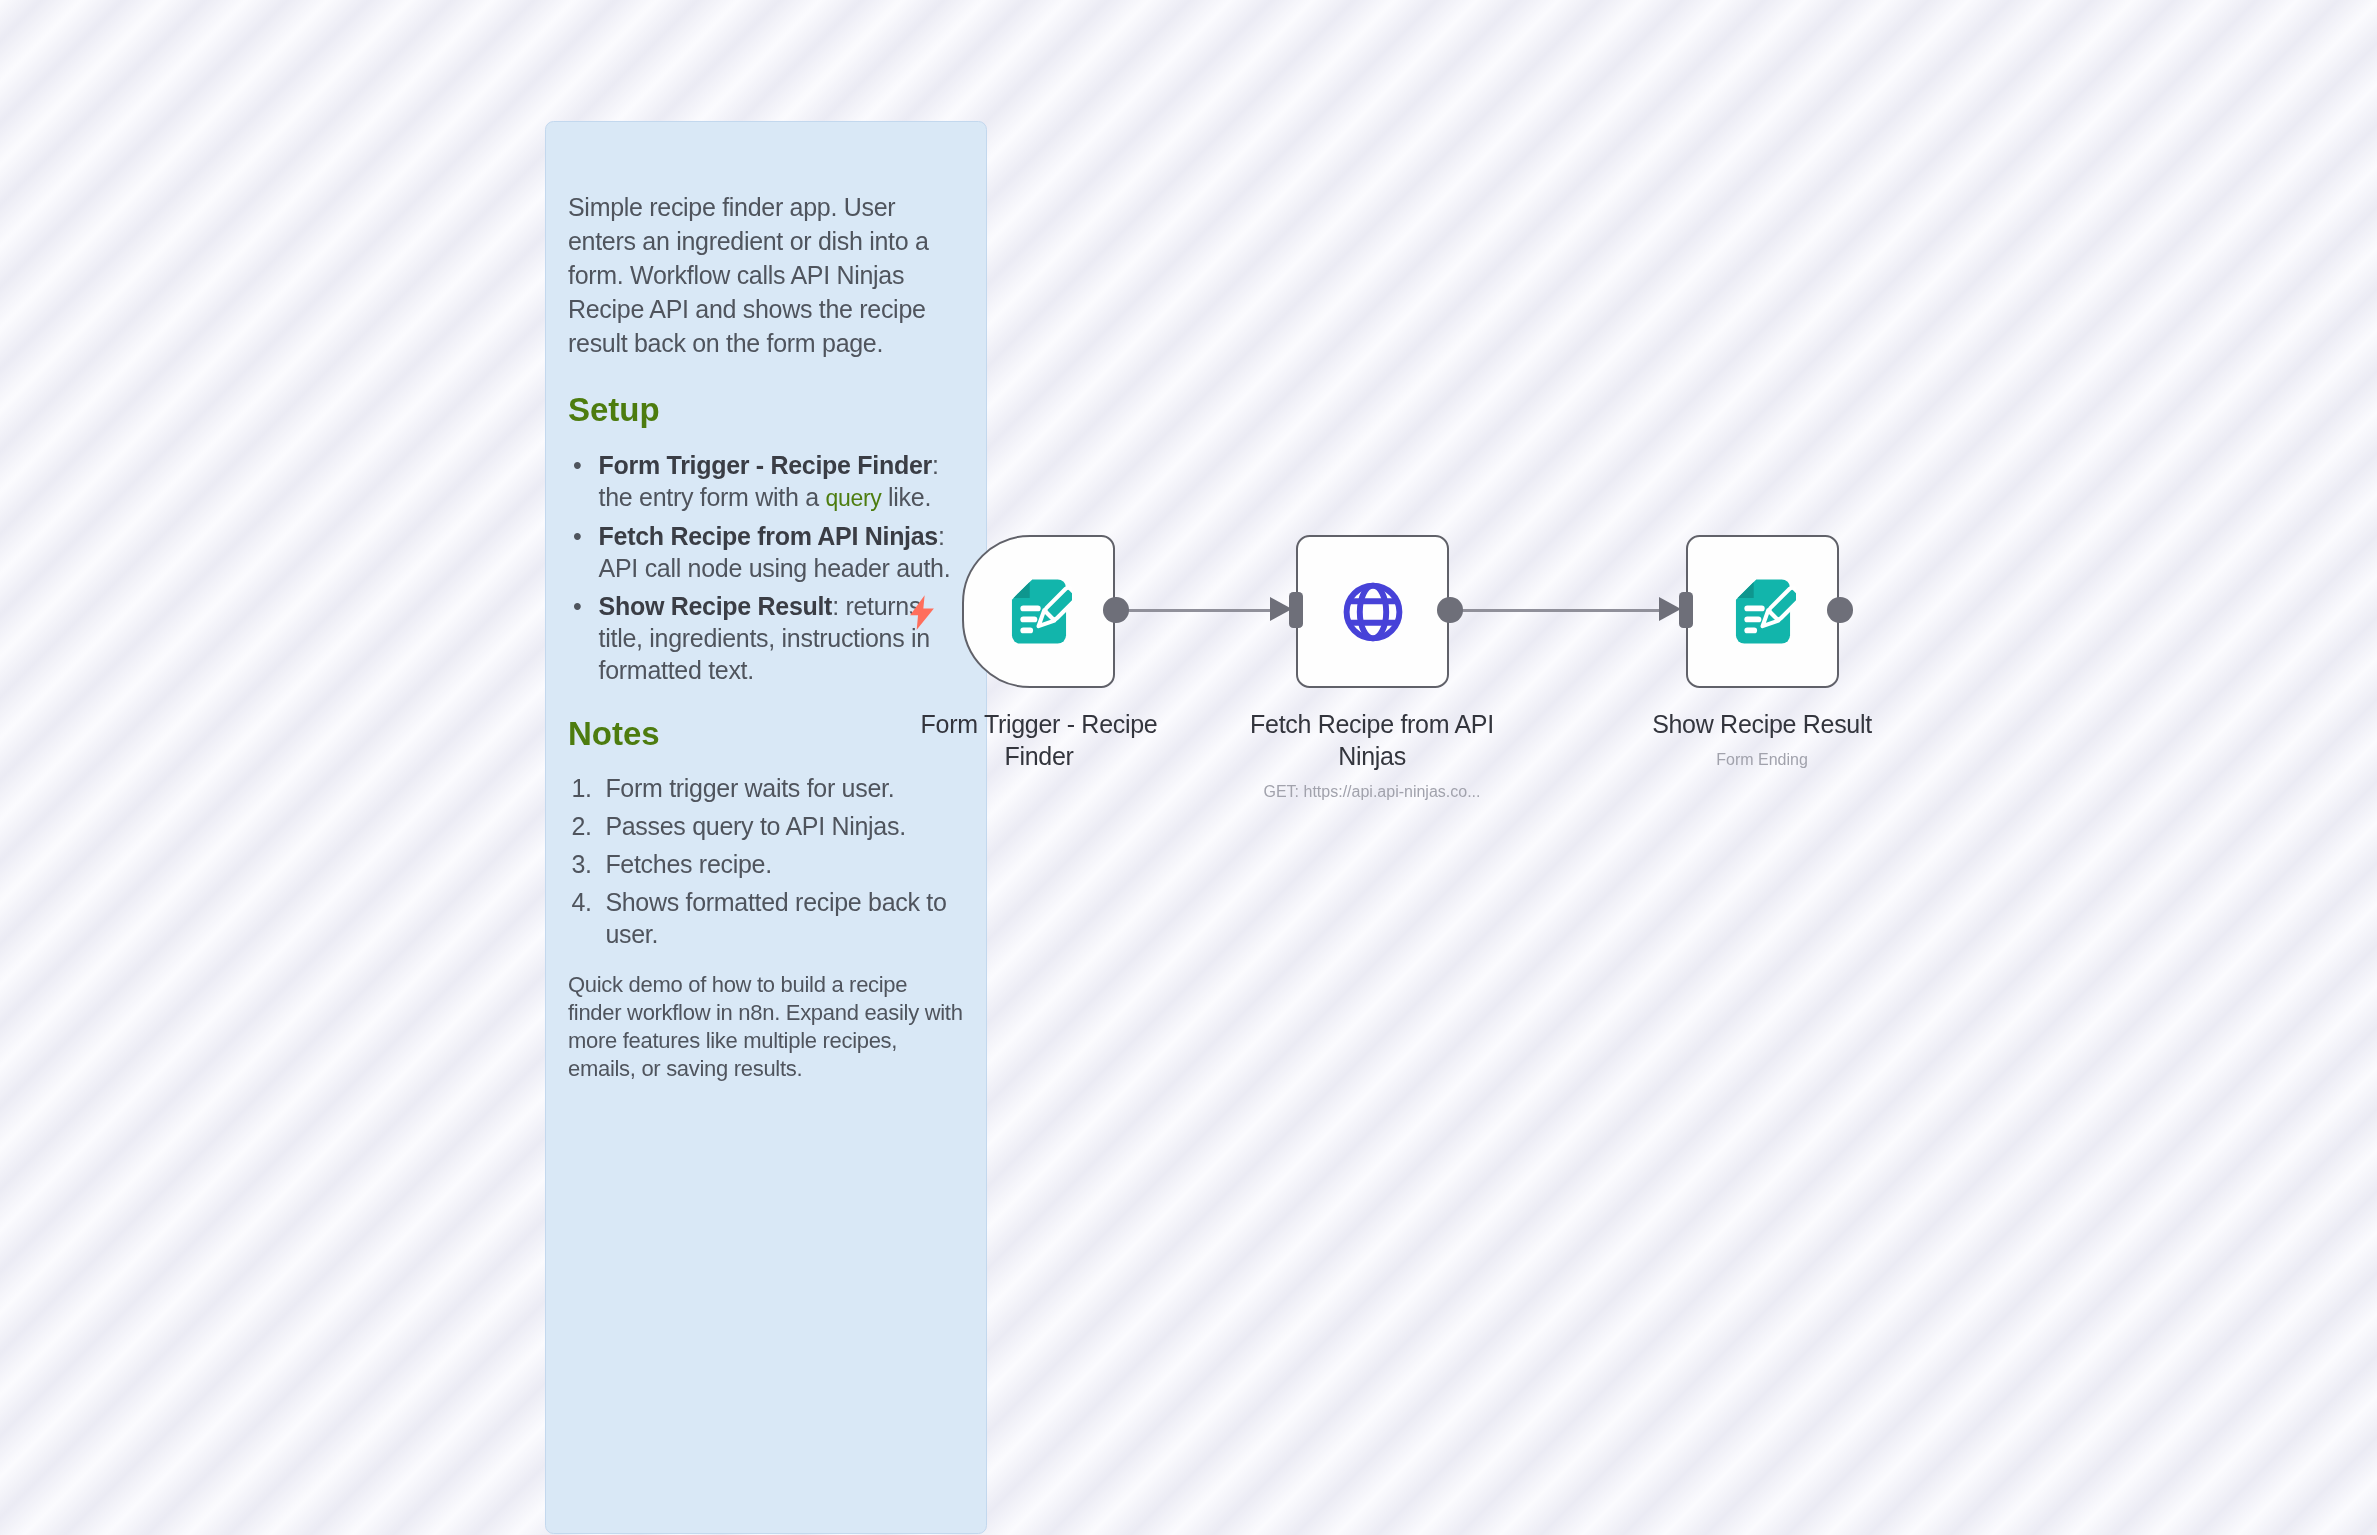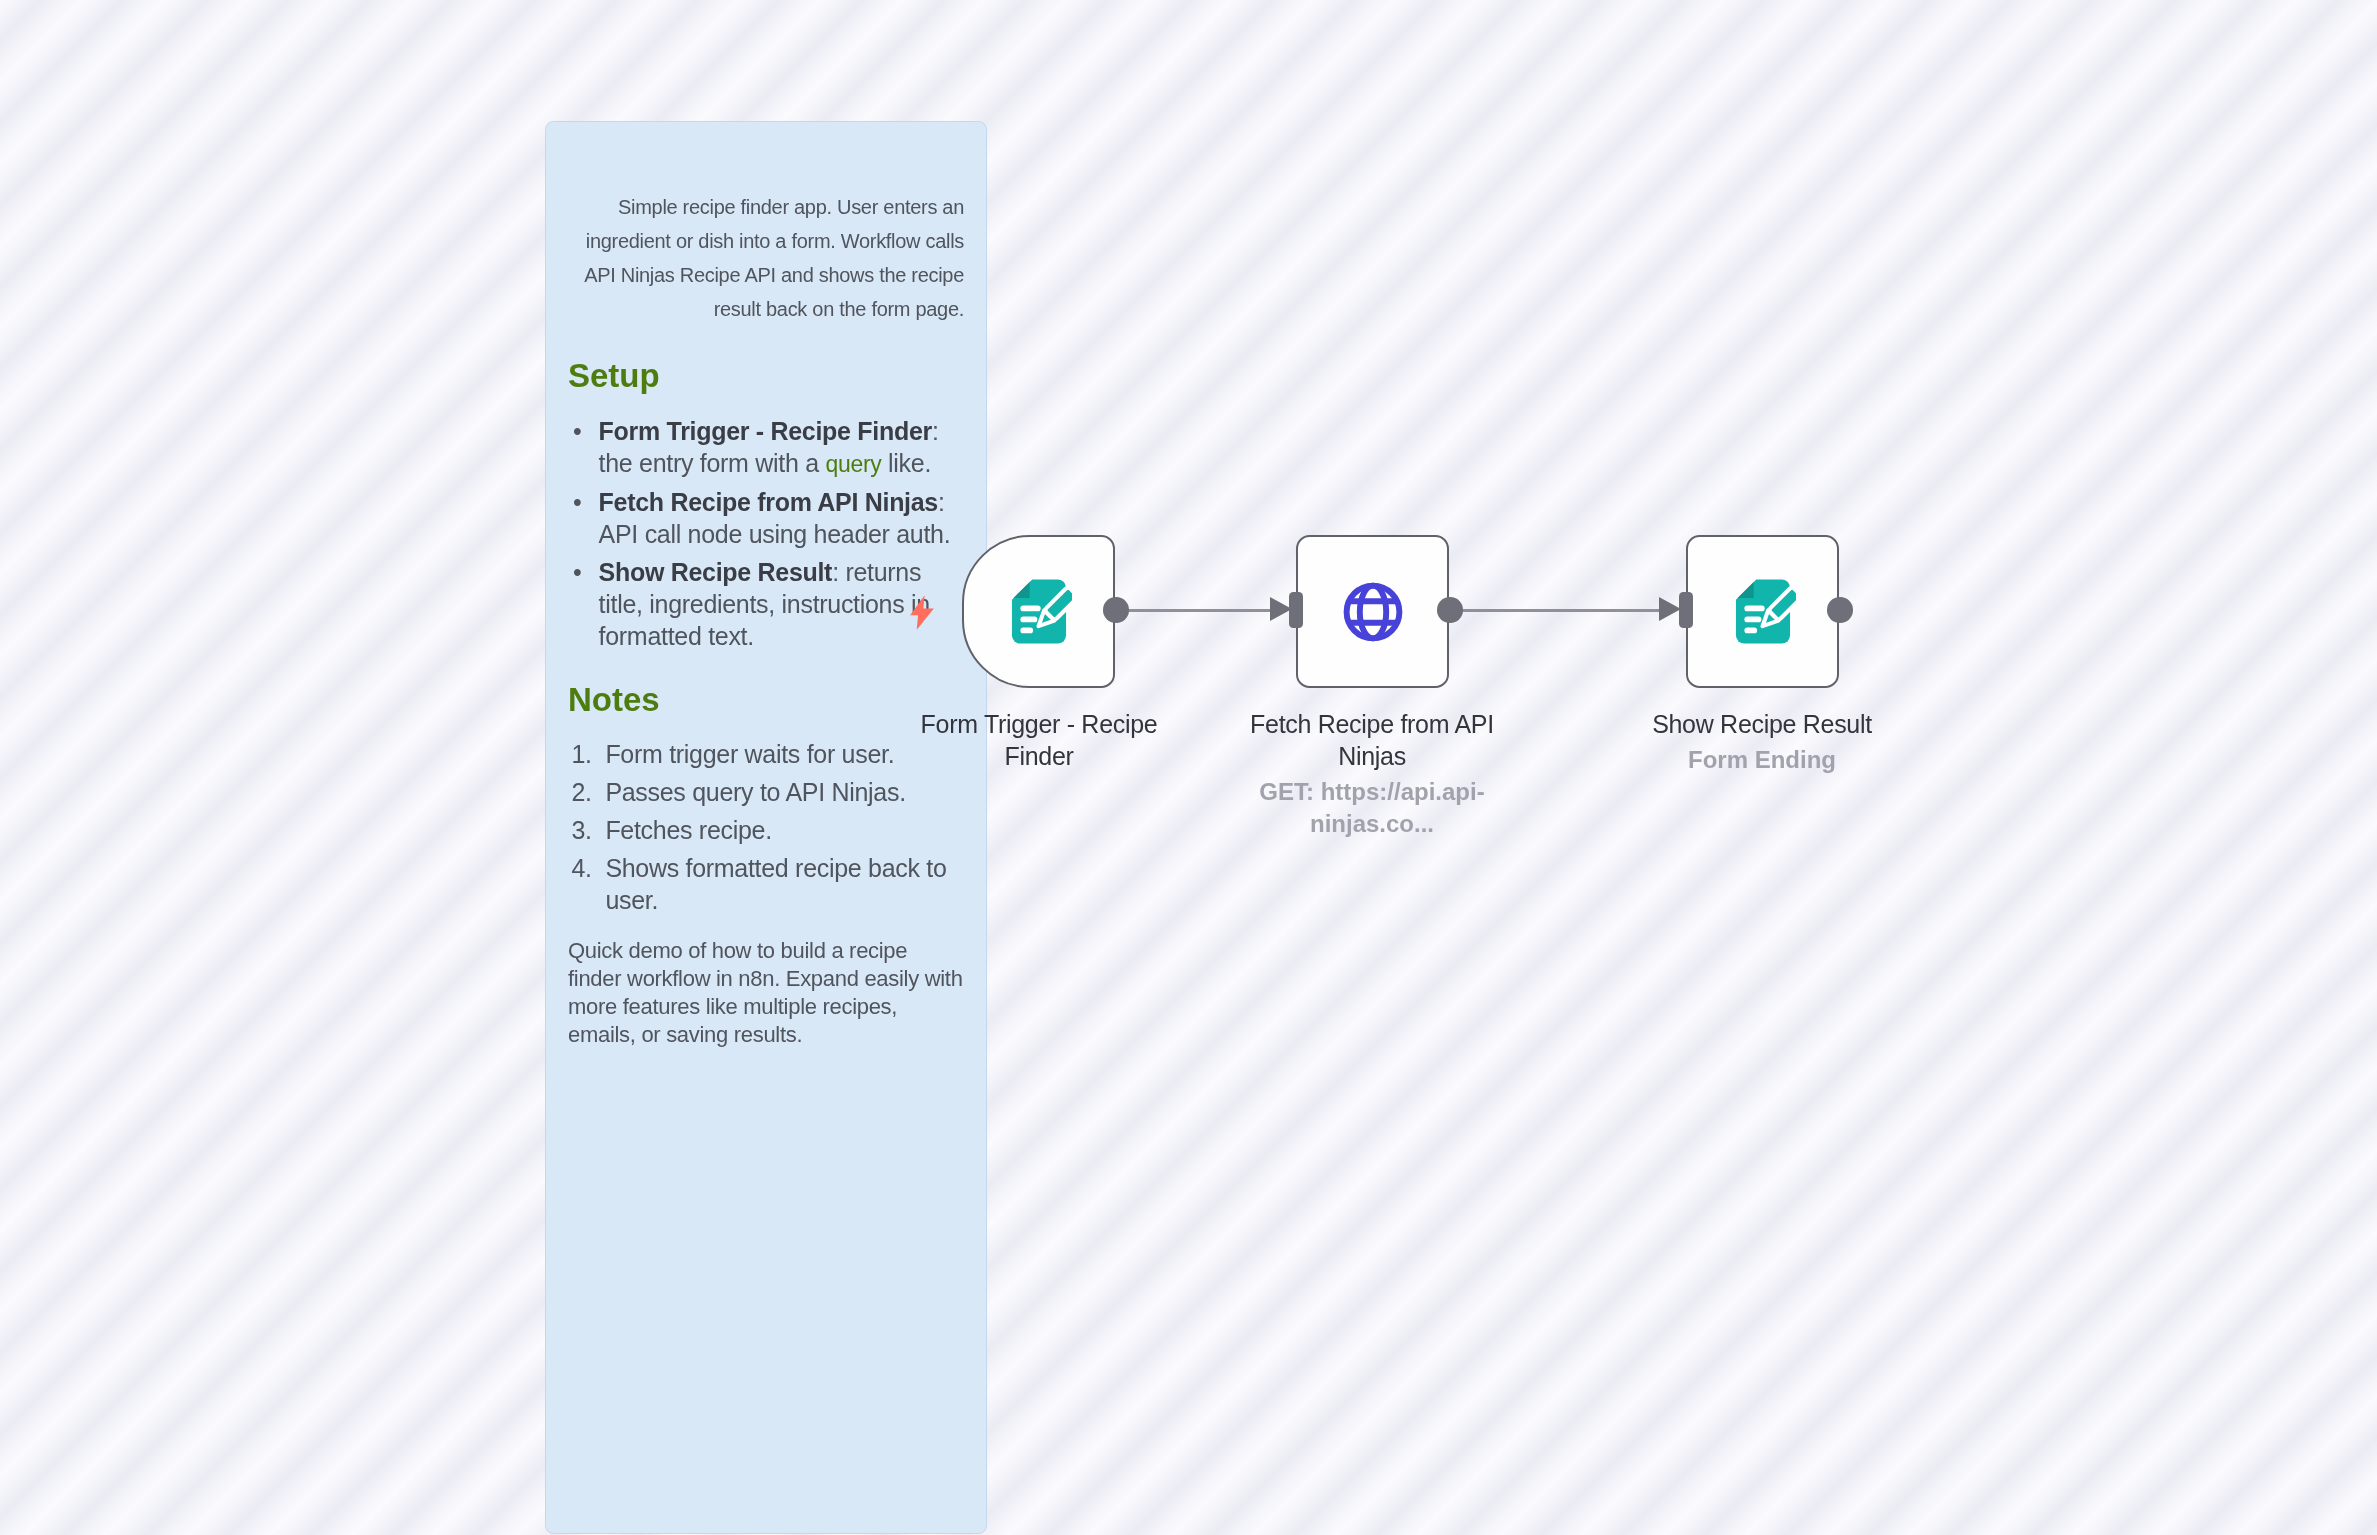--- a/index.html
+++ b/index.html
@@ -15,21 +15,21 @@
   .sticky{
     position:absolute;left:545px;top:121px;width:442px;height:1413px;
     background:#d9e8f6;border:1.7px solid #c3d8ee;border-radius:8.5px;
     box-sizing:border-box;padding:20.4px 22px;
     color:#4f545d;z-index:1;
   }
   .sticky h1{
     margin:0;font-size:40px;line-height:46px;font-weight:700;
     color:#2f333b;letter-spacing:-0.4px;
   }
-  .sticky .intro{margin:48px 0 8px;font-size:20px;line-height:34px;letter-spacing:-0.3px;text-align:right;}
+  .sticky .intro{margin:48px 0 8px;font-size:25px;line-height:34px;letter-spacing:-0.3px;}
   .sticky h2{
     margin:31px 0 0;font-size:33px;line-height:37px;font-weight:700;color:#4d7c0f;
   }
   .sticky h2.flow-h{margin-top:29px;}
   .sticky h2.notes-h{margin-top:19px;}
   .sticky ul,.sticky ol{margin:20.4px 0 0;padding:0;list-style:none;}
   .sticky li{display:flex;font-size:25px;line-height:32px;letter-spacing:-0.3px;}
   .sticky li + li{margin-top:6px;}
   .sticky ul .marker{width:25.5px;flex:0 0 25.5px;text-align:left;padding-left:5.1px;}
   .sticky ol .num{width:34px;flex:0 0 34px;text-align:left;padding-left:3.4px;}
@@ -73,21 +73,21 @@
 
   .node-label-wrap{
     position:absolute;top:708px;width:306px;z-index:3;
     text-align:center;font-size:25px;line-height:32px;font-weight:500;
     color:#33353d;letter-spacing:-0.3px;
   }
   #label-1{left:886px;}
   #label-2{left:1219px;}
   #label-3{left:1609px;}
   .node-title{max-width:286px;margin:0 auto;}
-  .node-sub{margin-top:4.3px;font-size:24px;font-weight:700;color:#a1a2ac;letter-spacing:0;}
+  .node-sub{margin-top:4.3px;font-size:16px;font-weight:400;color:#a1a2ac;letter-spacing:0;}
 
   .bolt{position:absolute;left:905px;top:594px;z-index:5;}
 </style>
 </head>
 <body>
 
 <div id="canvas">
 
   <section class="sticky">
     <p class="intro">Simple recipe finder app. User enters an ingredient or dish into a form. Workflow calls API Ninjas Recipe API and shows the recipe result back on the form page.</p>

